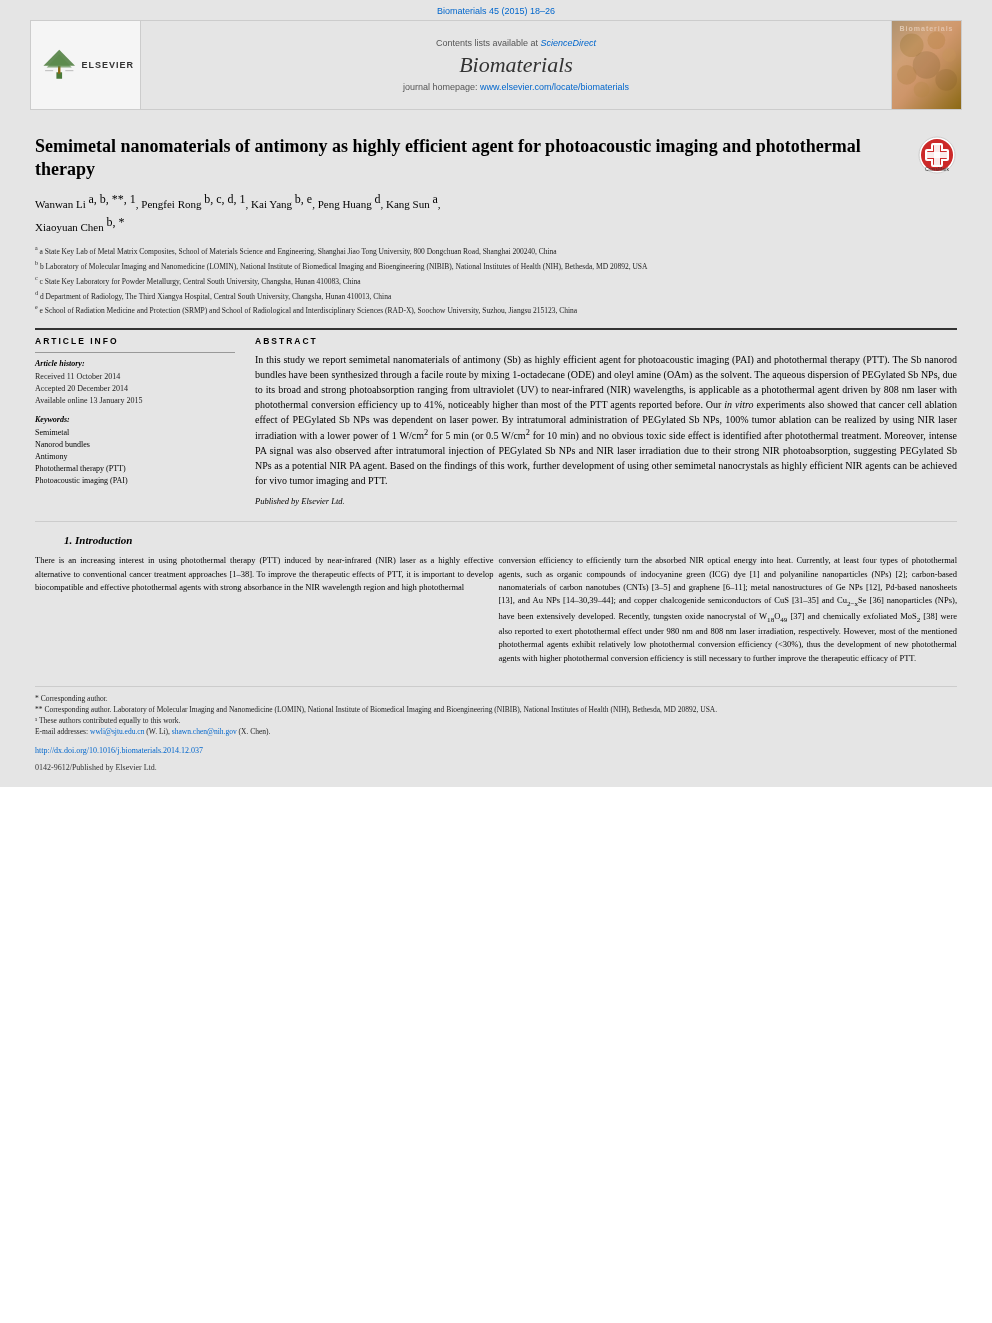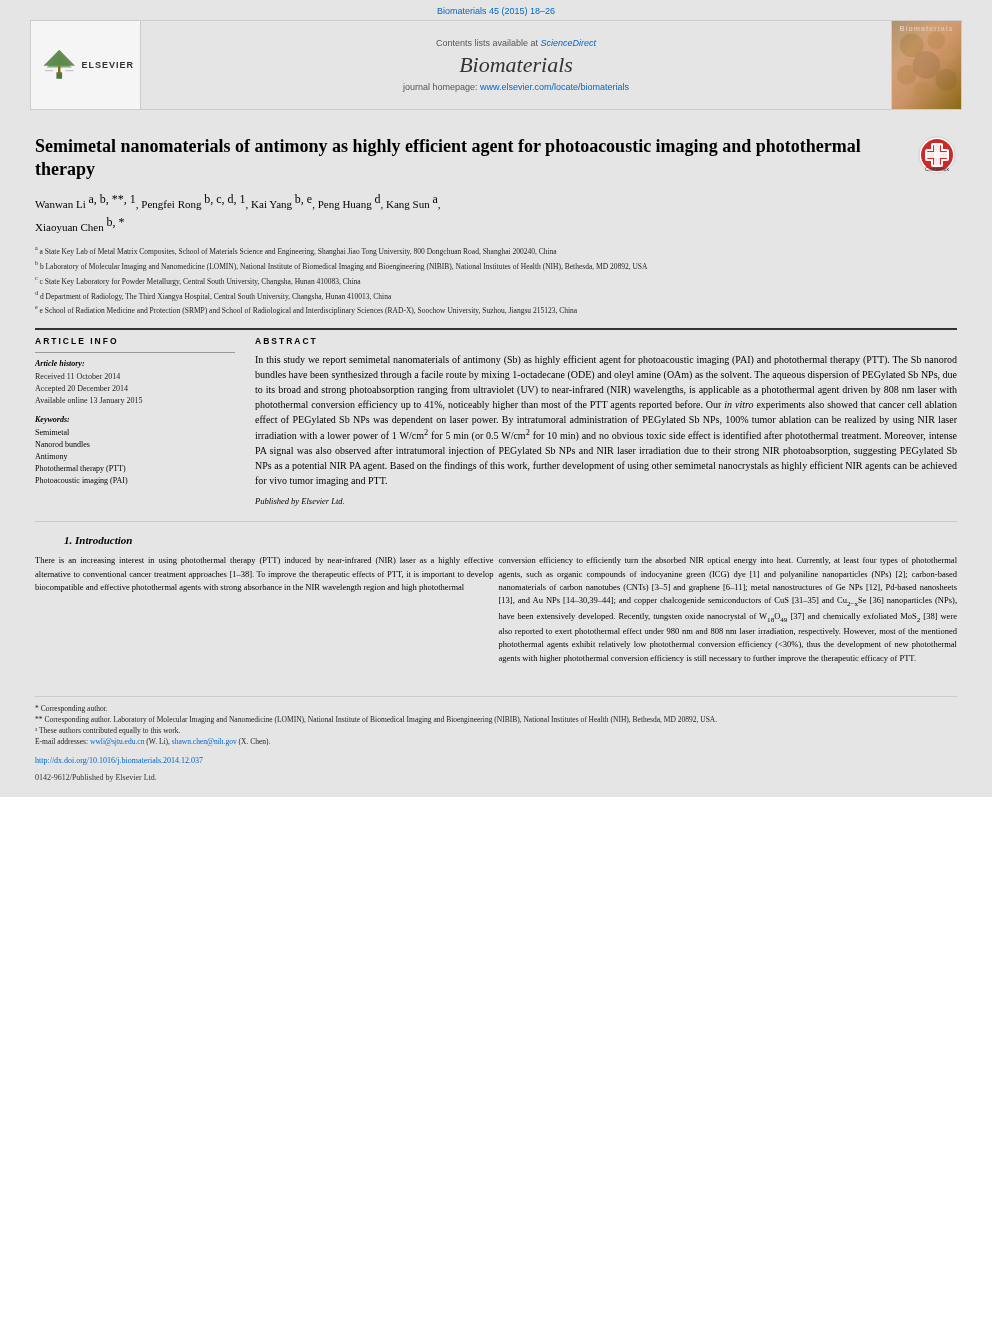--- a/index.html
+++ b/index.html
@@ -295,21 +295,21 @@
       text-align: justify;
     }
 
     .body-text p {
       margin-bottom: 6px;
     }
 
     
     .footnote-area {
       border-top: 1px solid #ccc;
-      margin-top: 25px;
+      margin-top: 15px;
       padding-top: 6px;
     }
 
     .footnote-text {
       font-size: 7.5px;
       line-height: 1.5;
       color: #222;
     }
 
     .footnote-link {

